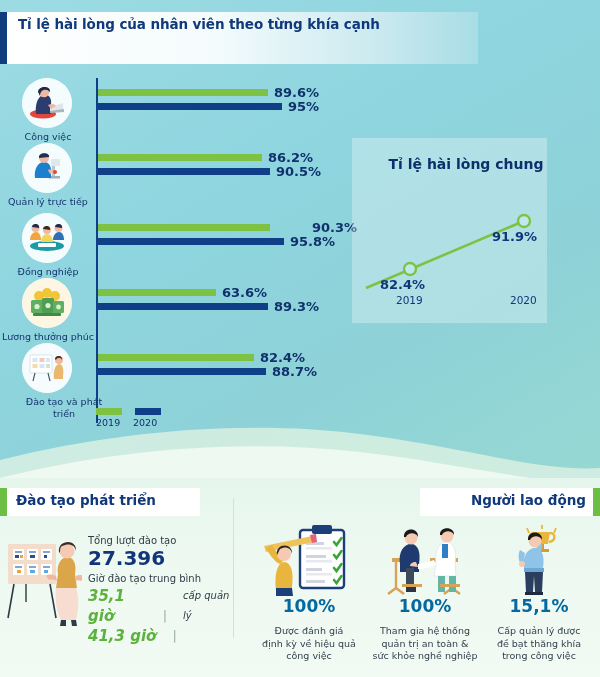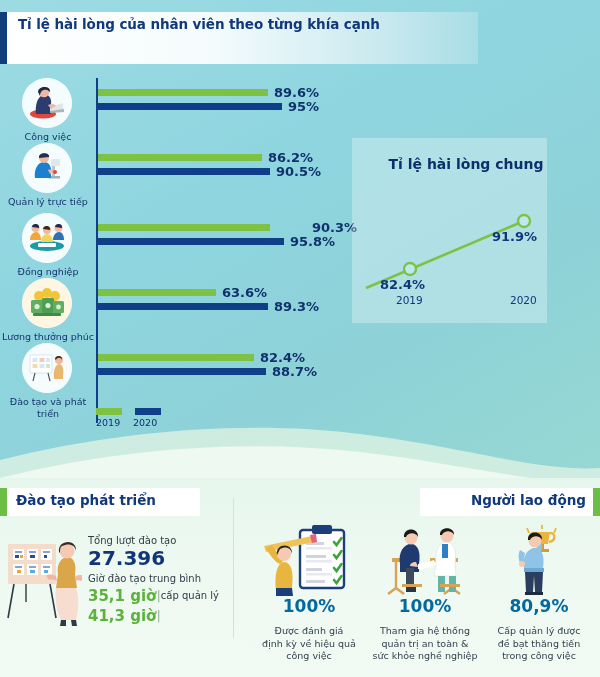--- a/index.html
+++ b/index.html
@@ -82,21 +82,21 @@
   #sec-right-title{
     position:absolute;left:420px;top:492px;width:166px;text-align:right;
     color:#10387a;font-weight:bold;font-size:13.5px;
   }
   #divider{position:absolute;left:233px;top:498px;width:1px;height:140px;background:#cfe3d6;}
   
   #train-icon{position:absolute;left:4px;top:530px;width:78px;height:100px;}
   #train-txt{position:absolute;left:88px;top:534px;width:145px;}
   .t-small{color:#2f3b45;font-size:10px;line-height:14px;}
   .t-big-blue{color:#12357a;font-weight:bold;font-size:20px;line-height:20px;}
-  .t-row{display:flex;align-items:flex-end;gap:0;line-height:20px;}
+  .t-row{display:flex;align-items:flex-end;gap:16px;line-height:20px;font-style:italic;}
   .t-big-green{color:#5cb23c;font-weight:bold;font-size:15px;}
   .t-sep{color:#9bb0a4;font-size:13px;}
   .t-side{color:#2f3b45;font-size:10px;}
   
   .stat{position:absolute;top:524px;width:118px;text-align:center;}
   .stat-ico{height:72px;position:relative;}
   .stat-val{color:#0369a1;font-weight:bold;font-size:17px;line-height:20px;}
   .stat-cap{color:#33424d;font-size:9.5px;line-height:12.5px;margin-top:9px;}
 </style>
 </head>
@@ -218,21 +218,21 @@
         <rect x="24" y="15" width="4" height="4" fill="#d9e6ef"></rect>
         <rect x="10.5" y="21" width="5" height="4" fill="#f3dca8"></rect>
         <rect x="17.5" y="21" width="5" height="4" fill="#d9e6ef"></rect>
         <rect x="24" y="21" width="4" height="4" fill="#cfe5d4"></rect>
         <path d="M32 36 C31 28 33 22 37 21 C41 21 42 27 41 33 L41 36 Z" fill="#e9b86f"></path>
         <circle cx="37" cy="17" r="4" fill="#f0b8a0"></circle>
         <path d="M33 16 C33 12 41 12 40 17 C39 14 35 14 34 17 Z" fill="#3b2b22"></path>
         <path d="M13 30 L11 38 M26 30 L28 38" stroke="#44525c" stroke-width="1.1"></path>
       </svg>
     </div>
-    <div class="cat-label" style="top:53px;">Đào tạo và phát triển</div>
+    <div class="cat-label" style="top:53px;margin-left:16px;">Đào tạo và phát triển</div>
   </div>
   <div class="bar g" style="top:276px;width:156px;"></div>
   <div class="bval" style="left:260px;top:272px;">82.4%</div>
   <div class="bar b" style="top:290px;width:168px;"></div>
   <div class="bval" style="left:272px;top:286px;">88.7%</div>
 
   <div id="legend">
     <div class="lg-sw" style="left:0px;background:#7dc242;"></div>
     <div class="lg-tx" style="left:0px;">2019</div>
     <div class="lg-sw" style="left:39px;background:#0f3f86;"></div>
@@ -404,19 +404,19 @@
       <path d="M60 28 C64 24 62 18 60 14 L55 19 C57 22 57 25 56 28 Z" fill="#8fc3e8"></path>
       <circle cx="55" cy="17" r="6.5" fill="#f6c9b3"></circle>
       <path d="M48 16 C47 6 63 6 62 16 C60 11 52 11 50 16 Z" fill="#1c1a18"></path>
       <path d="M44 44 L44 48 L64 48 L64 44 Z" fill="#6ba8d4"></path>
       <path d="M45 48 L46 68 L53 68 L54 52 L55 68 L62 68 L63 48 Z" fill="#2c3e5e"></path>
       <path d="M45 68 L45 71 L54 71 L54 68 Z M54 68 L54 71 L63 71 L63 68 Z" fill="#1c2a42"></path>
       <path d="M41 40 C38 36 38 30 40 26 L45 29 C44 33 44 37 45 40 Z" fill="#8fc3e8"></path>
       <circle cx="42" cy="40" r="3" fill="#f6c9b3"></circle>
     </svg>
   </div>
-  <div class="stat-val">80,9%</div>
+  <div class="stat-val">15,1%</div>
   <div class="stat-cap">
     <div>Cấp quản lý được</div>
-    <div>đề bạt thăng tiến</div>
+    <div>đề bạt thăng khía</div>
     <div>trong công việc</div>
   </div>
 </div>
 
 </body></html>

